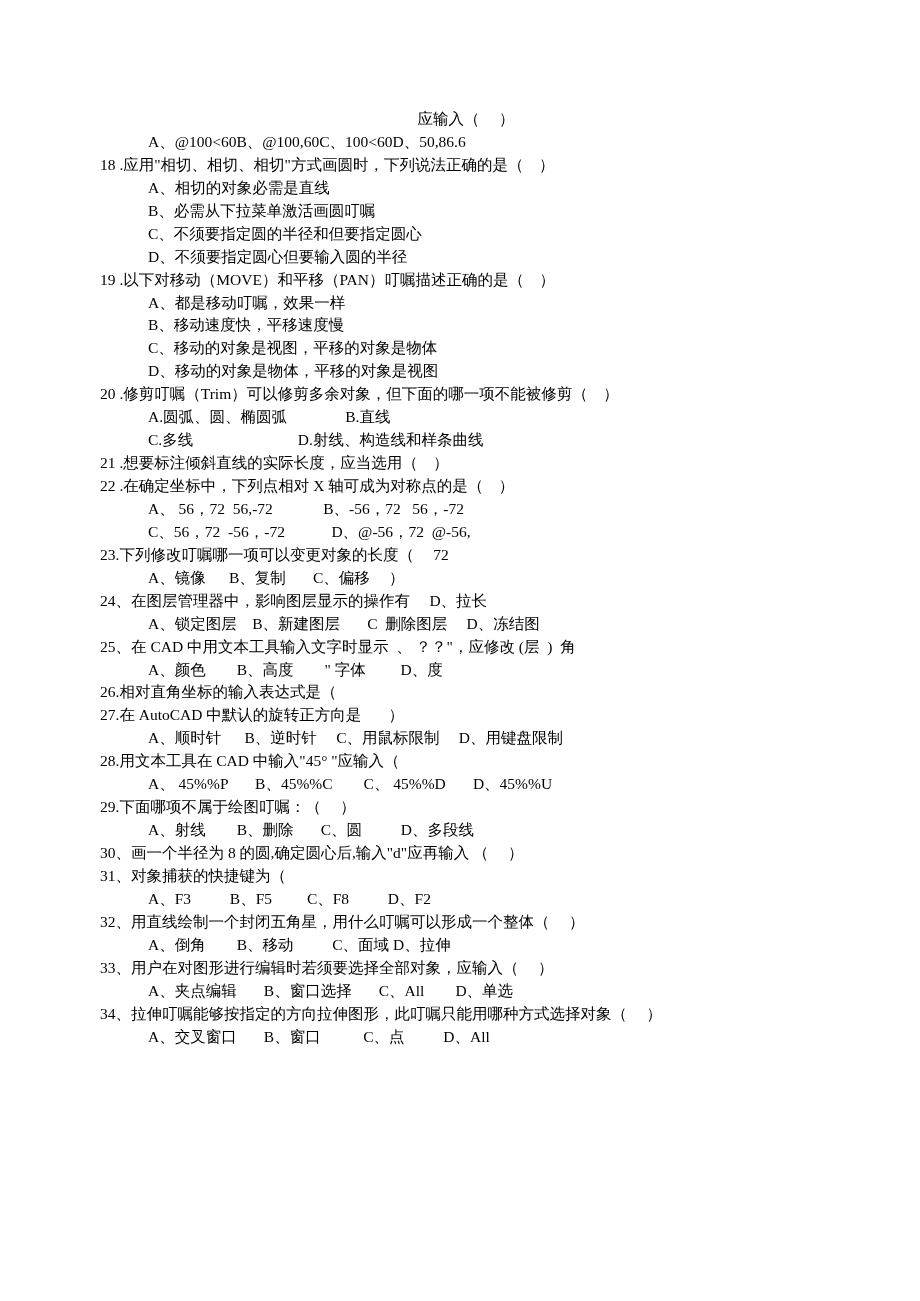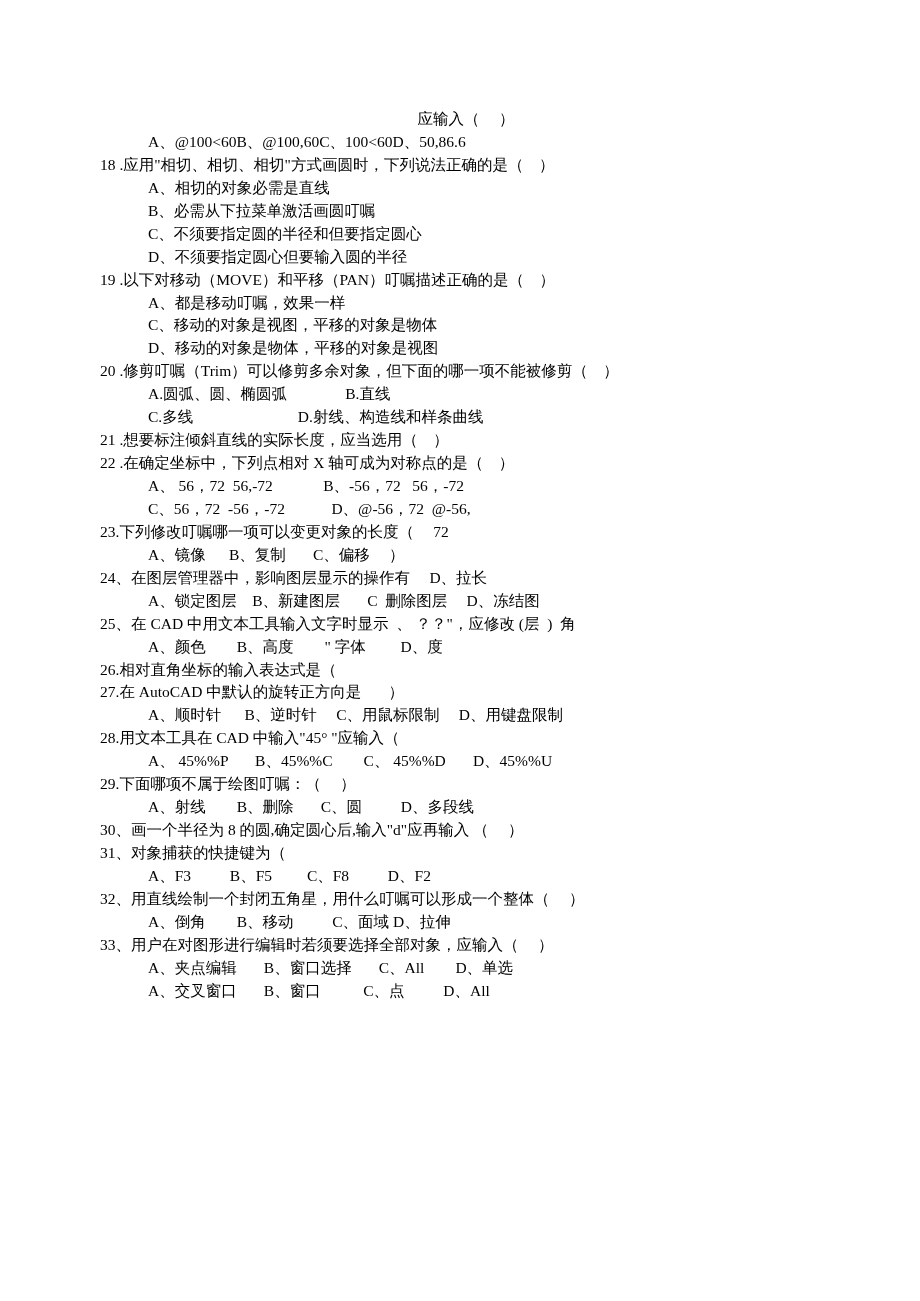--- a/index.html
+++ b/index.html
@@ -28,20 +28,21 @@
 <div class="page" id="content">
     <div class="line indent0">应输入（     ）</div>
     <div class="line indent3">A、@100&lt;60B、@100,60C、100&lt;60D、50,86.6</div>
     <div class="line indent1">18 .应用"相切、相切、相切"方式画圆时，下列说法正确的是（    ）</div>
     <div class="line indent3">A、相切的对象必需是直线</div>
     <div class="line indent3">B、必需从下拉菜单激活画圆叮嘱</div>
     <div class="line indent3">C、不须要指定圆的半径和但要指定圆心</div>
     <div class="line indent3">D、不须要指定圆心但要输入圆的半径</div>
     <div class="line indent1">19 .以下对移动（MOVE）和平移（PAN）叮嘱描述正确的是（    ）</div>
     <div class="line indent3">A、都是移动叮嘱，效果一样</div>
+    <div class="line indent3">B、移动速度快，平移速度慢</div>
     <div class="line indent3">C、移动的对象是视图，平移的对象是物体</div>
     <div class="line indent3">D、移动的对象是物体，平移的对象是视图</div>
     <div class="line indent1">20 .修剪叮嘱（Trim）可以修剪多余对象，但下面的哪一项不能被修剪（    ）</div>
     <div class="line indent3">A.圆弧、圆、椭圆弧               B.直线</div>
     <div class="line indent3">C.多线                           D.射线、构造线和样条曲线</div>
     <div class="line indent1">21 .想要标注倾斜直线的实际长度，应当选用（    ）</div>
     <div class="line indent1">22 .在确定坐标中，下列点相对 X 轴可成为对称点的是（    ）</div>
     <div class="line indent3">A、 56，72  56,-72             B、-56，72   56，-72</div>
     <div class="line indent3">C、56，72  -56，-72            D、@-56，72  @-56,</div>
     <div class="line indent1">23.下列修改叮嘱哪一项可以变更对象的长度（     72</div>
@@ -57,14 +58,15 @@
     <div class="line indent3">A、 45%%P       B、45%%C        C、 45%%D       D、45%%U</div>
     <div class="line indent1">29.下面哪项不属于绘图叮嘱：（     ）</div>
     <div class="line indent3">A、射线        B、删除       C、圆          D、多段线</div>
     <div class="line indent1">30、画一个半径为 8 的圆,确定圆心后,输入"d"应再输入 （     ）</div>
     <div class="line indent1">31、对象捕获的快捷键为（</div>
     <div class="line indent3">A、F3          B、F5         C、F8          D、F2</div>
     <div class="line indent1">32、用直线绘制一个封闭五角星，用什么叮嘱可以形成一个整体（     ）</div>
     <div class="line indent3">A、倒角        B、移动          C、面域 D、拉伸</div>
     <div class="line indent1">33、用户在对图形进行编辑时若须要选择全部对象，应输入（     ）</div>
     <div class="line indent3">A、夹点编辑       B、窗口选择       C、All        D、单选</div>
+    <div class="line indent1">34、拉伸叮嘱能够按指定的方向拉伸图形，此叮嘱只能用哪种方式选择对象（     ）</div>
     <div class="line indent3">A、交叉窗口       B、窗口           C、点          D、All</div>
   </div>
 
 </body></html>

